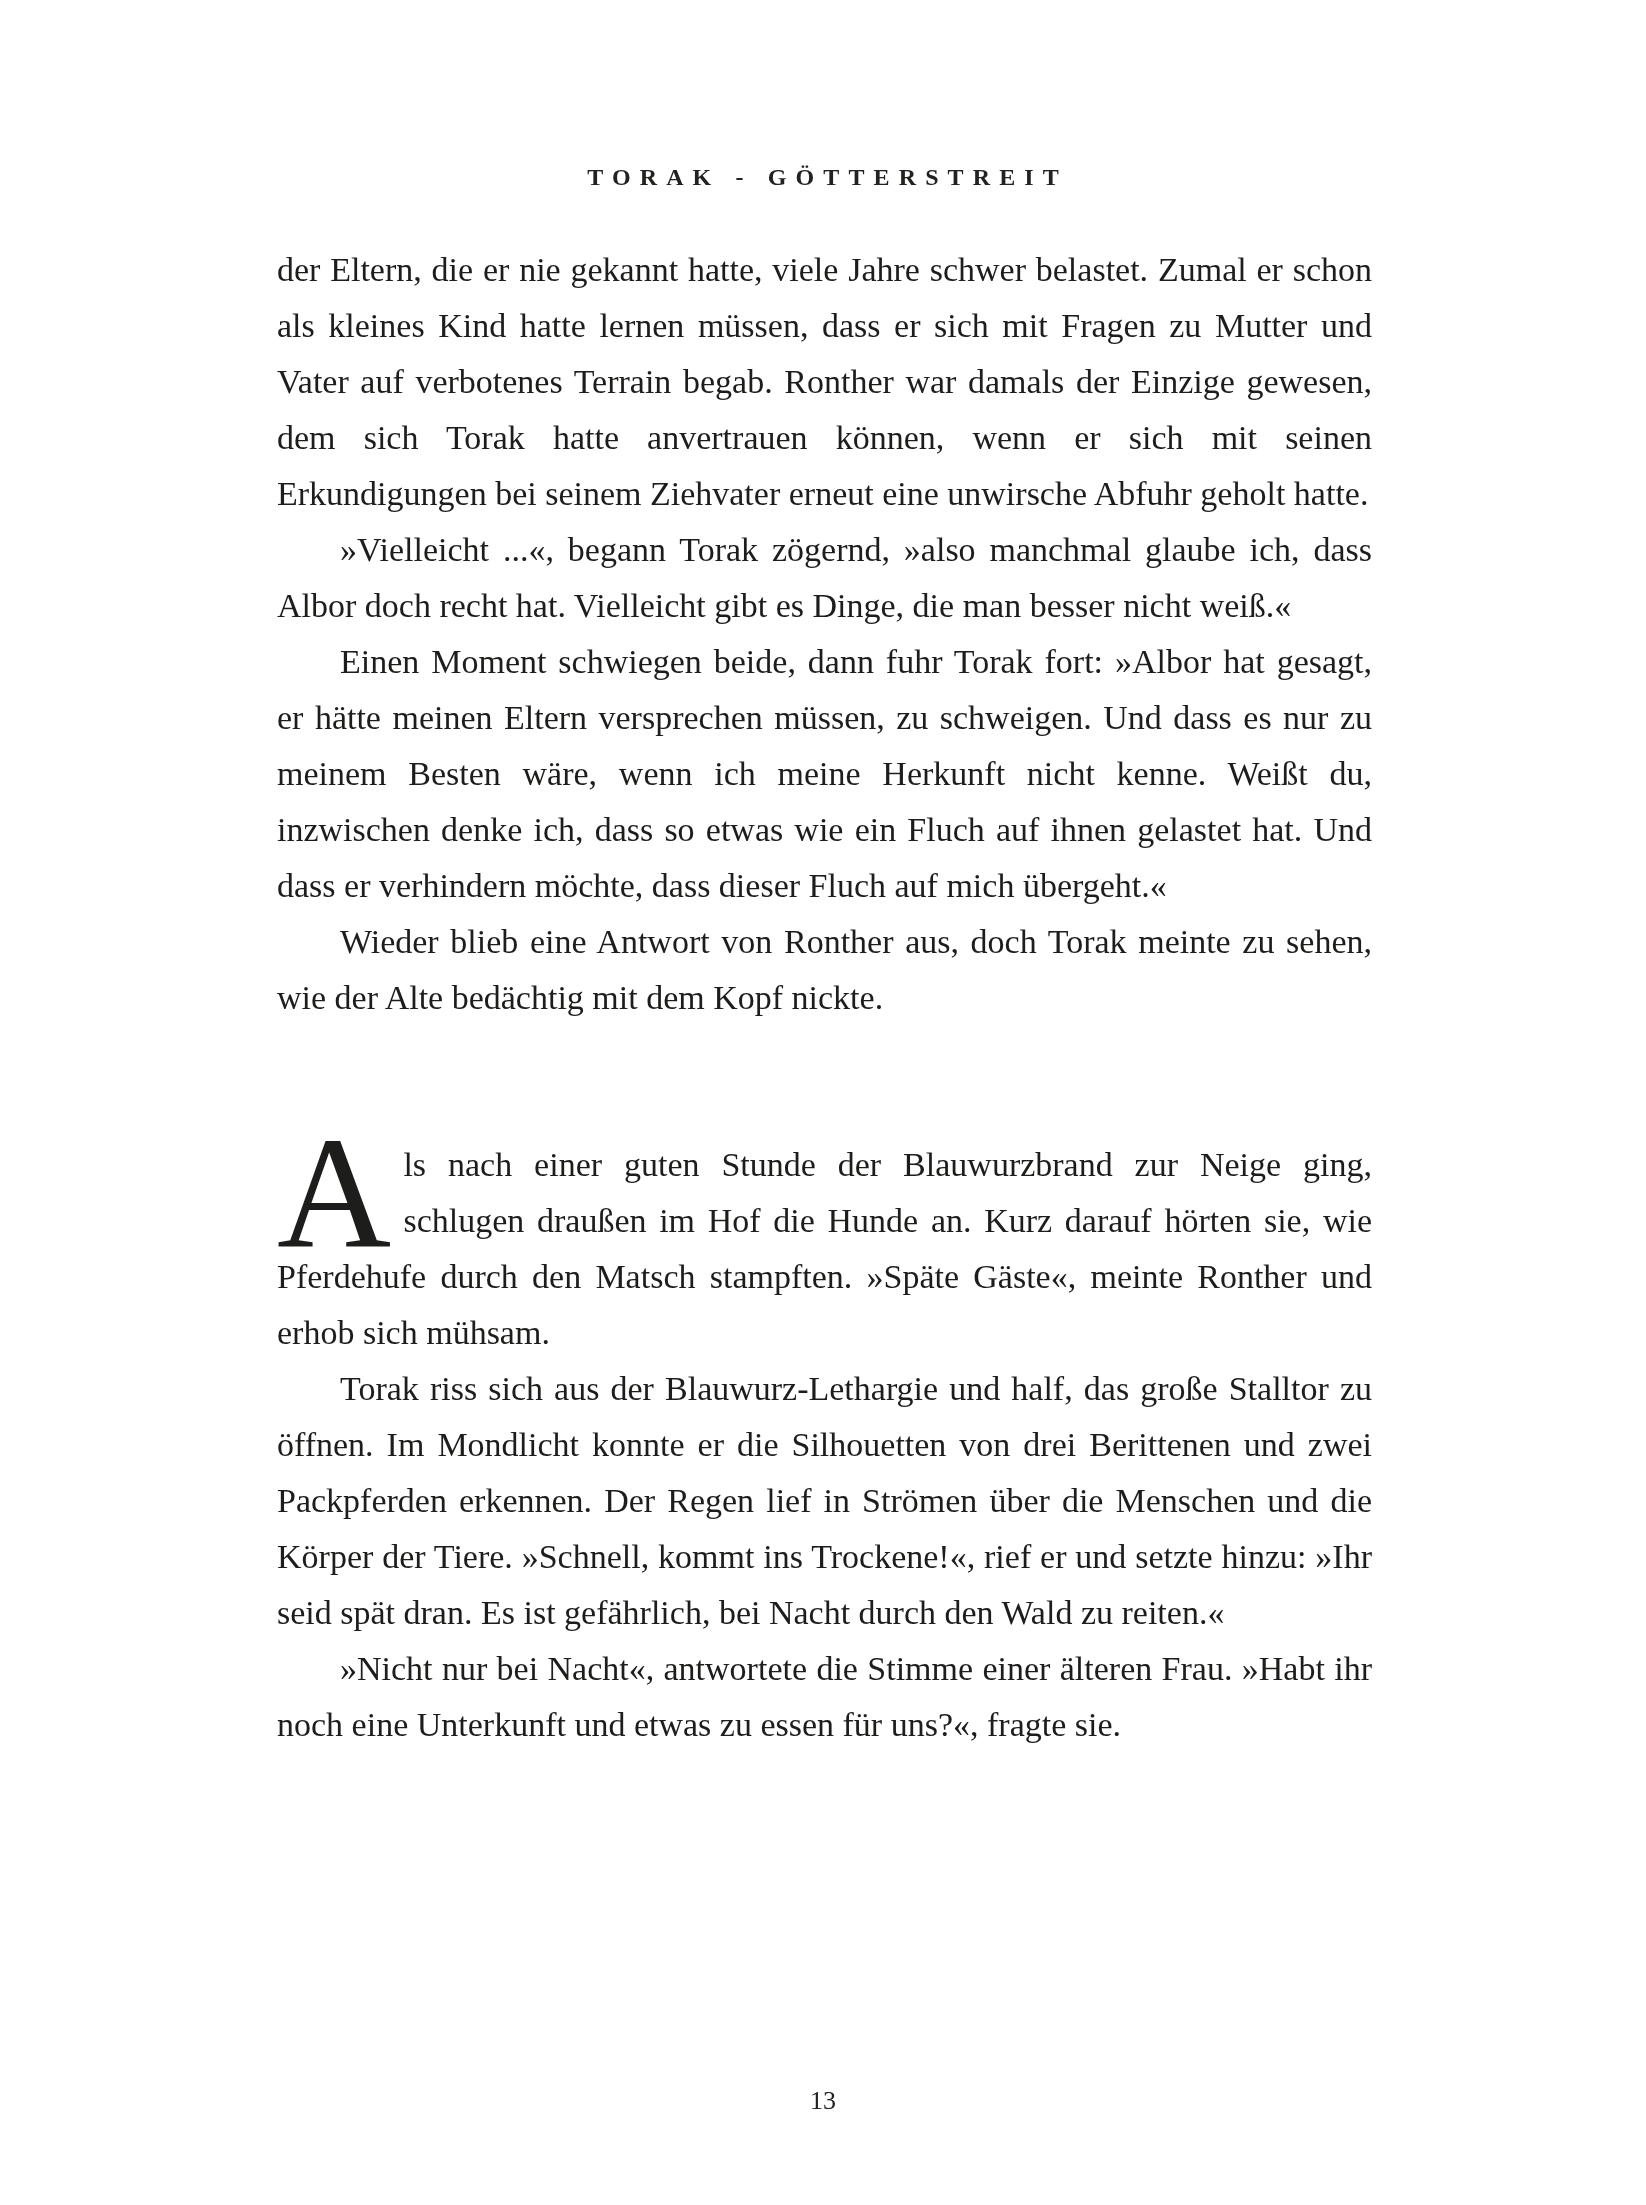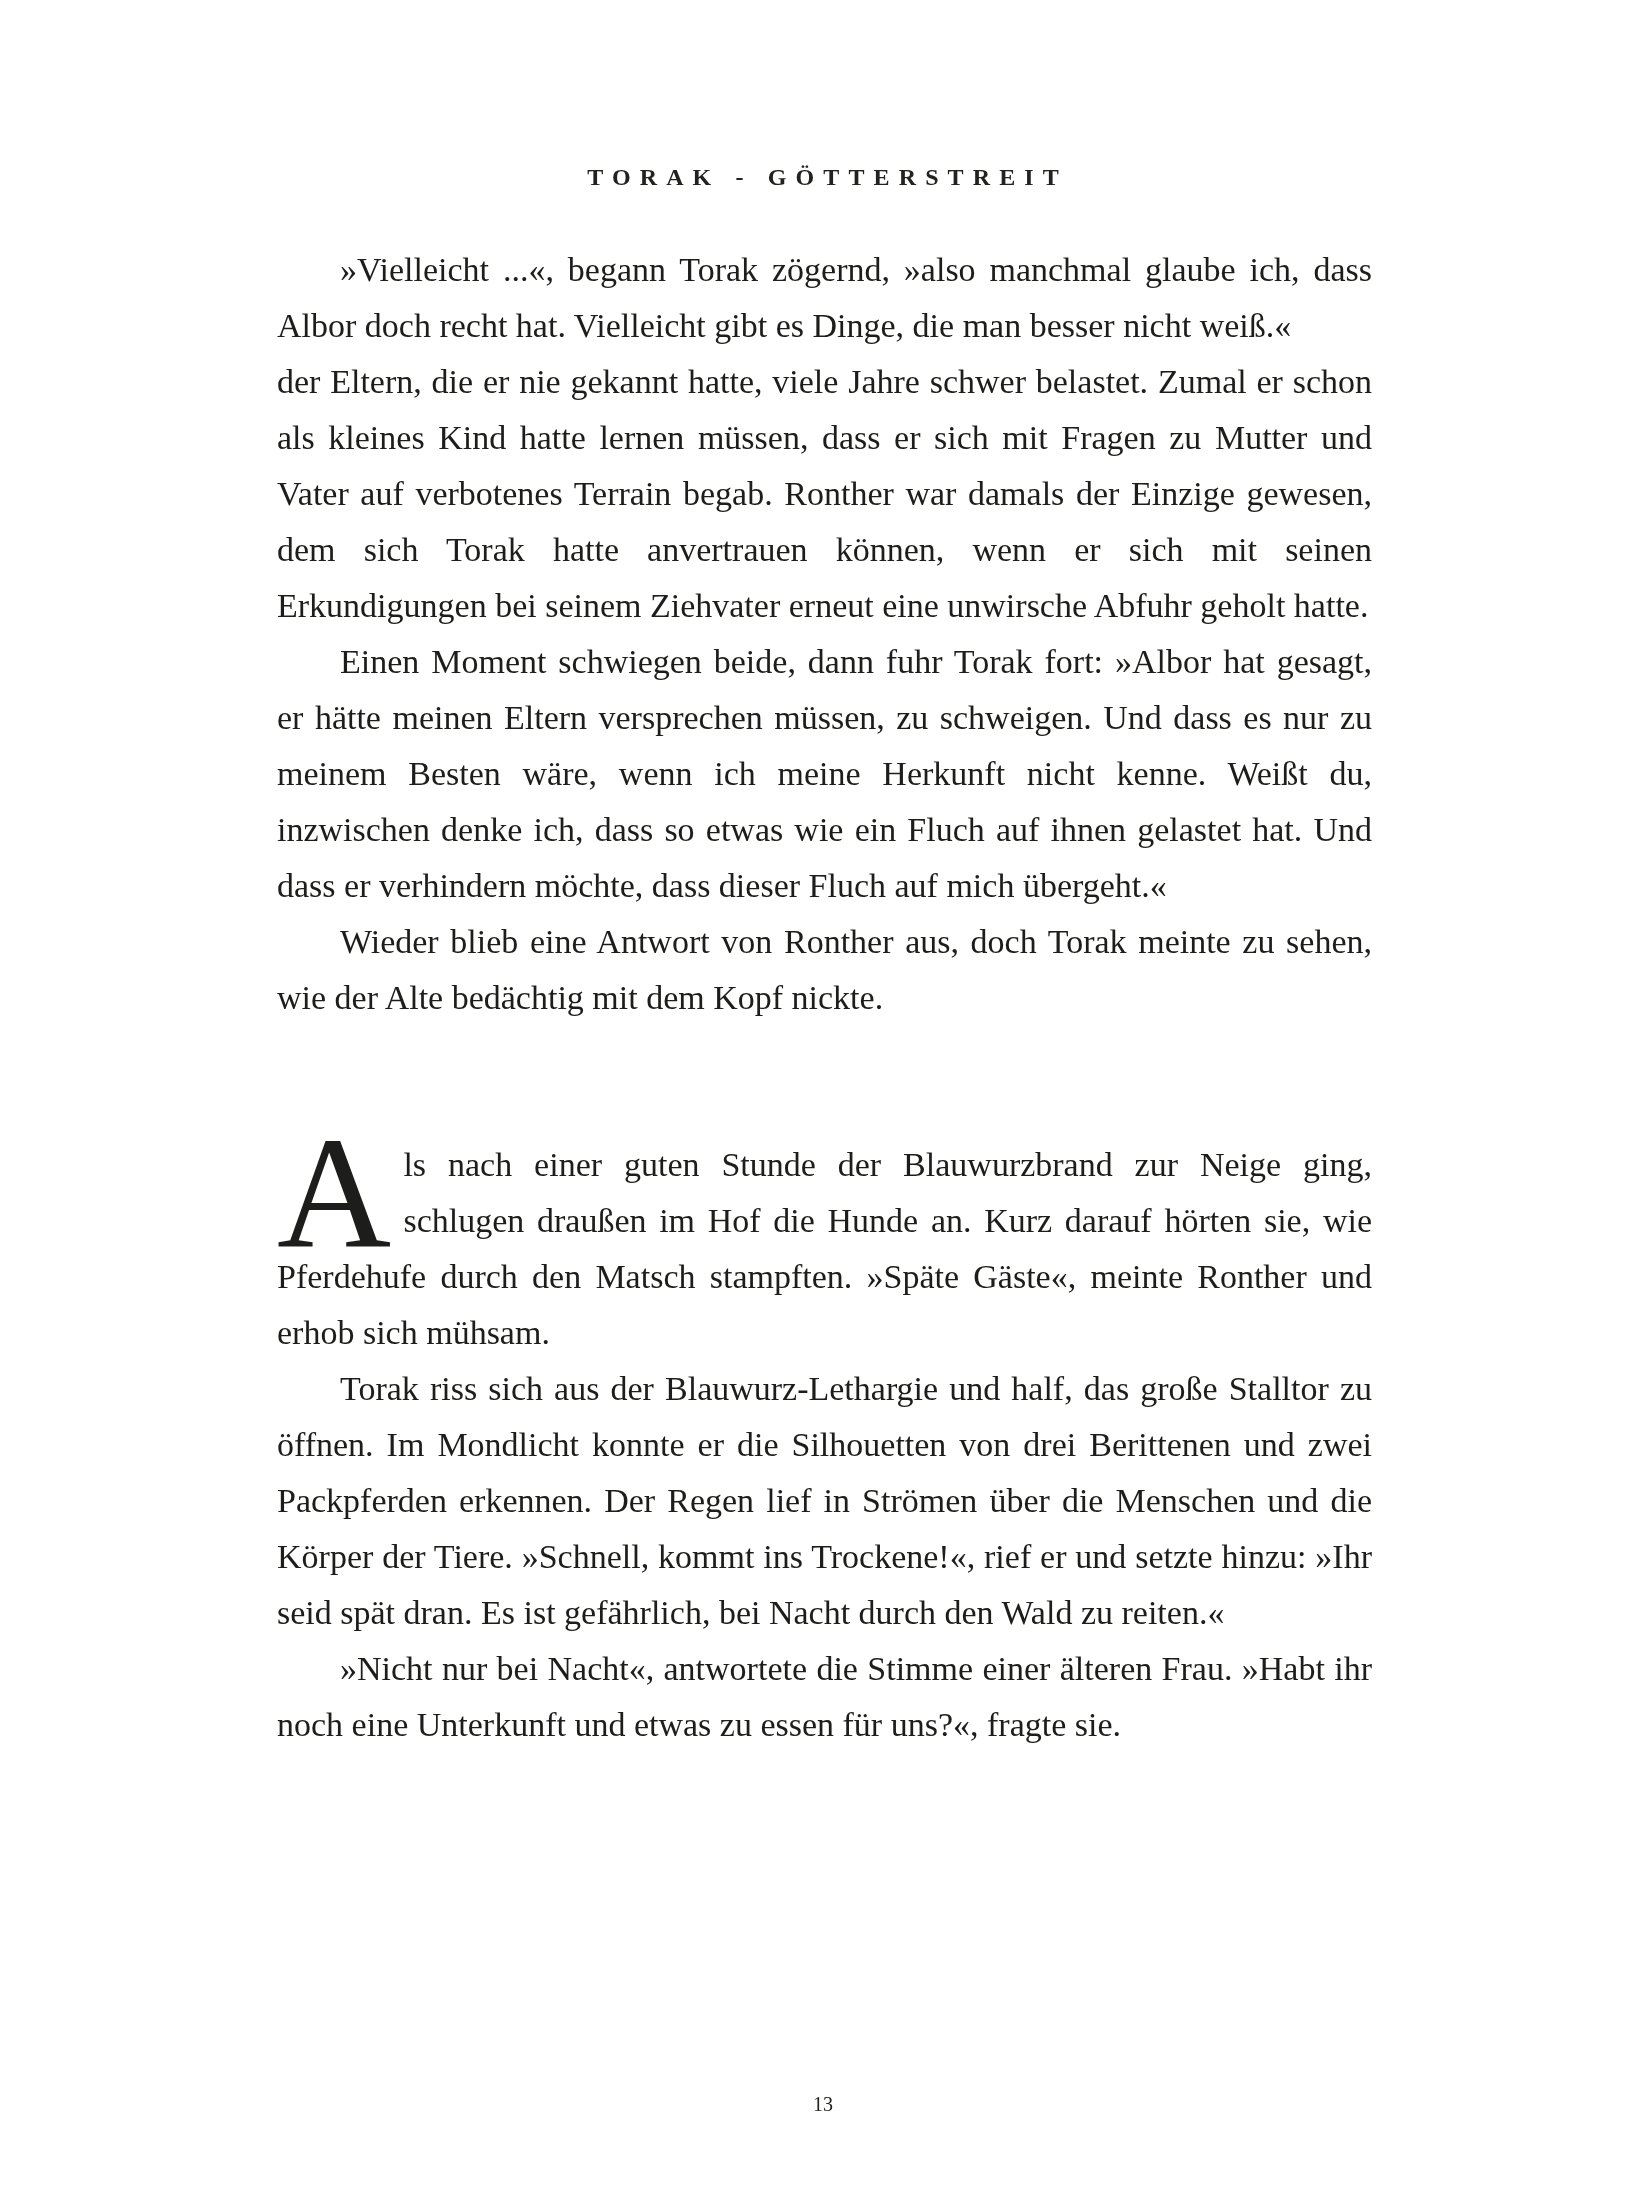--- a/index.html
+++ b/index.html
@@ -57,36 +57,36 @@
     padding-right: 12.3px;
     padding-top: 0.9px;
     color: #1d1d1b;
   }
   .page-number {
     position: absolute;
     bottom: 176px;
     left: 0;
     width: 100%;
     text-align: center;
-    font-size: 20px;
+    font-size: 26px;
     color: #222220;
   }
 </style>
 </head>
 <body>
 
 <div class="page">
 
   <div class="running-header">TORAK - GÖTTERSTREIT</div>
 
   <div class="content">
 
+    <p class="para">der Eltern, die er nie gekannt hatte, viele Jahre schwer belastet. Zumal er schon als kleines Kind hatte lernen müssen, dass er sich mit Fragen zu Mutter und Vater auf verbotenes Terrain begab. Ronther war damals der Einzige gewesen, dem sich Torak hatte anvertrauen können, wenn er sich mit seinen Erkundigungen bei seinem Ziehvater erneut eine unwirsche Abfuhr geholt hatte.</p>
+
     <p class="para indent">»Vielleicht ...«, begann Torak zögernd, »also manchmal glaube ich, dass Albor doch recht hat. Vielleicht gibt es Dinge, die man besser nicht weiß.«</p>
-
-    <p class="para">der Eltern, die er nie gekannt hatte, viele Jahre schwer belastet. Zumal er schon als kleines Kind hatte lernen müssen, dass er sich mit Fragen zu Mutter und Vater auf verbotenes Terrain begab. Ronther war damals der Einzige gewesen, dem sich Torak hatte anvertrauen können, wenn er sich mit seinen Erkundigungen bei seinem Ziehvater erneut eine unwirsche Abfuhr geholt hatte.</p>
 
     <p class="para indent">Einen Moment schwiegen beide, dann fuhr Torak fort: »Albor hat gesagt, er hätte meinen Eltern versprechen müssen, zu schweigen. Und dass es nur zu meinem Besten wäre, wenn ich meine Herkunft nicht kenne. Weißt du, inzwischen denke ich, dass so etwas wie ein Fluch auf ihnen gelastet hat. Und dass er verhindern möchte, dass dieser Fluch auf mich übergeht.«</p>
 
     <p class="para indent">Wieder blieb eine Antwort von Ronther aus, doch Torak meinte zu sehen, wie der Alte bedächtig mit dem Kopf nickte.</p>
 
     <div class="section-2">
 
       <p class="para">
         <span class="dropcap">A</span><span>ls nach einer guten Stunde der Blauwurzbrand zur Neige ging, schlugen draußen im Hof die Hunde an. Kurz darauf hörten sie, wie Pferdehufe durch den Matsch stampften. »Späte Gäste«, meinte Ronther und erhob sich mühsam.</span>
       </p>

